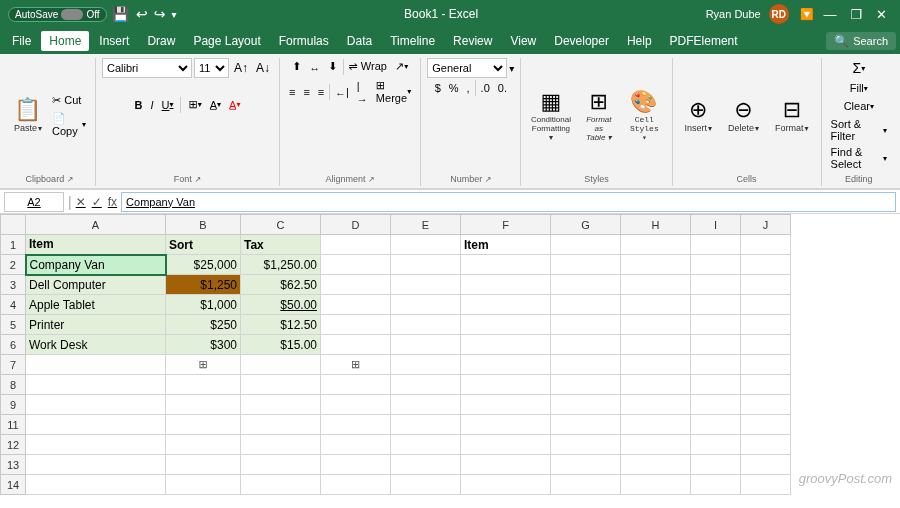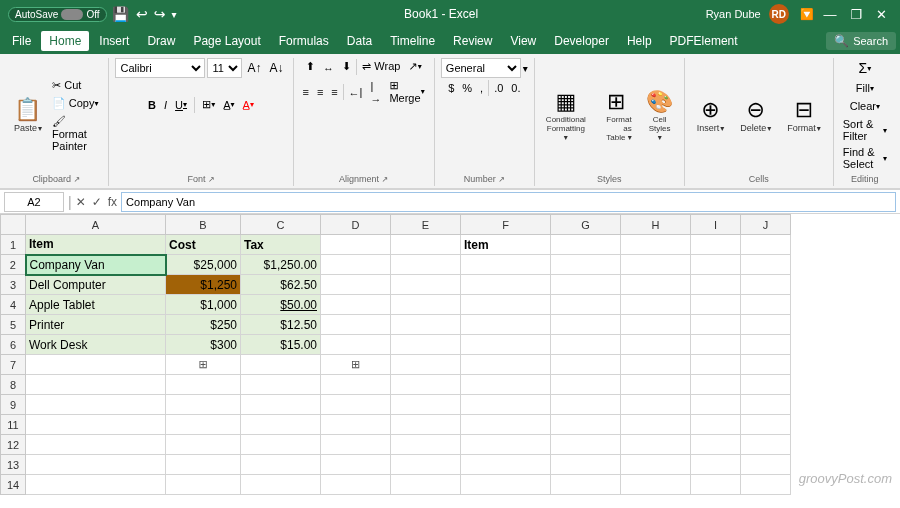--- a/index.html
+++ b/index.html
@@ -102,20 +102,21 @@
 
     
     .formula-bar {
       display: flex;
       align-items: center;
       height: 24px;
       border-bottom: 1px solid #d4d4d4;
       background: white;
       padding: 0 4px;
       gap: 4px;
+      text-decoration: underline;
     }
     .cell-ref {
       width: 60px;
       height: 20px;
       border: 1px solid #c8c8c8;
       font-size: 11px;
       padding: 0 4px;
       text-align: center;
     }
     .formula-divider { color: #aaa; font-size: 14px; }
@@ -321,21 +322,20 @@
 
     <div class="r-section">
       <div class="r-section-body">
         <div class="large-btn">
           <span class="icon">📋</span>
           <span class="lbl btn-with-caret">Paste <span class="caret">▾</span></span>
         </div>
         <div class="small-btns-col">
           <div class="rb-btn-small">✂ Cut</div>
           <div class="rb-btn-small">📄 Copy <span class="caret">▾</span></div>
-          <div class="rb-btn-small">🖌 Format Painter</div>
         </div>
       </div>
       <div class="r-section-label">Clipboard <span style="font-size:8px;">↗</span></div>
     </div>
 
     <div class="r-section">
       <div class="r-section-body" style="flex-direction:column;gap:18px;">
         <div class="squeeze-row">
           <select class="font-select">
             <option>Calibri</option>
@@ -403,25 +403,25 @@
     </div>
 
     <div class="r-section">
       <div class="r-section-body" style="gap:4px;">
         <div class="large-btn">
           <span class="icon">▦</span>
           <span class="lbl" style="font-size:8px;text-align:center;">Conditional<br>Formatting <span class="caret">▾</span></span>
         </div>
         <div class="large-btn">
           <span class="icon">⊞</span>
-          <span class="lbl" style="font-size:8px;text-align:right;">Format as<br>Table <span class="caret">▾</span></span>
+          <span class="lbl" style="font-size:8px;text-align:center;font-style:italic;">Format as<br>Table <span class="caret">▾</span></span>
         </div>
         <div class="large-btn">
           <span class="icon">🎨</span>
-          <span class="lbl" style="font-size:8px;text-align:center;">Cell<br>Styles <span class="caret">▾</span></span>
+          <span class="lbl" style="font-size:8px;text-align:center;font-family:Liberation Mono, monospace;">Cell<br>Styles <span class="caret">▾</span></span>
         </div>
       </div>
       <div class="r-section-label">Styles</div>
     </div>
 
     <div class="r-section">
       <div class="r-section-body" style="gap:4px;">
         <div class="large-btn">
           <span class="icon">⊕</span>
           <span class="lbl btn-with-caret">Insert <span class="caret">▾</span></span>
@@ -478,21 +478,21 @@
           <th class="col-h">H</th>
           <th class="col-i">I</th>
           <th class="col-j">J</th>
         </tr>
       </thead>
       <tbody>
 
         <tr>
           <td class="row-header">1</td>
           <td style="font-weight:bold;background:#e2efda;">Item</td>
-          <td style="font-weight:bold;background:#e2efda;">Cost</td>
+          <td style="font-weight:bold;background:#e2efda;">Sort</td>
           <td style="font-weight:bold;background:#e2efda;">Tax</td>
           <td></td>
           <td></td>
           <td style="font-weight:bold;">Item</td>
           <td></td>
           <td></td>
           <td></td>
           <td></td>
         </tr>
 

